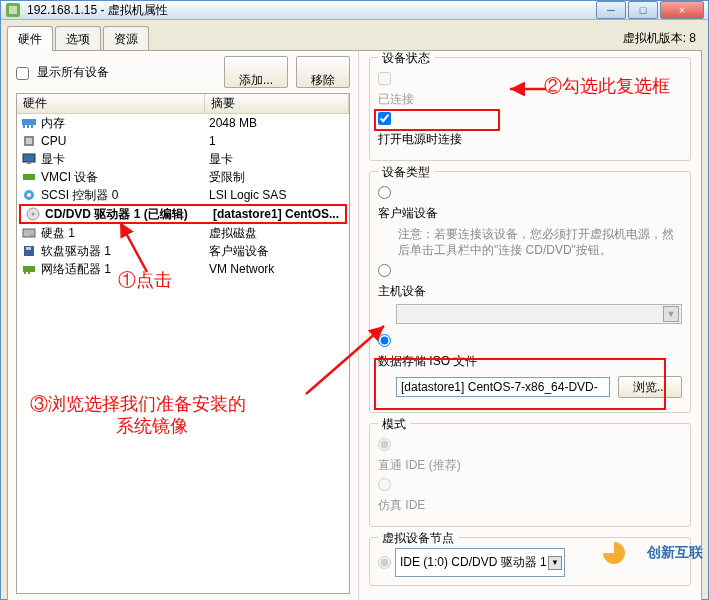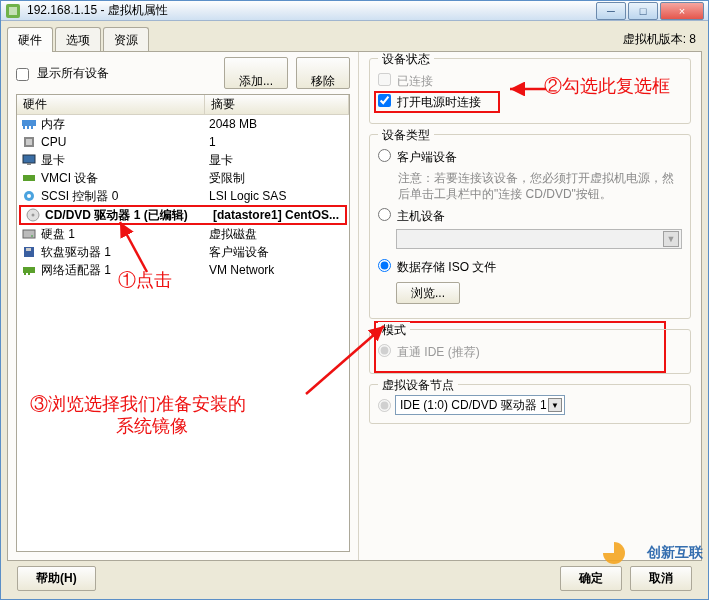--- a/index.html
+++ b/index.html
@@ -37,21 +37,21 @@
 .col2 { flex:1;}
 .hw-row { display:flex; height:18px; align-items:center; padding-left:4px; }
 .hw-row.selected-outline { border:2px solid #e11; margin:0 2px; height:20px; }
 .hw-icon { width:16px; height:14px; margin-right:4px; display:inline-block; }
 .hw-label { width:168px; white-space:nowrap; overflow:hidden;}
 .hw-summary { flex:1; white-space:nowrap; overflow:hidden;}
 .bold { font-weight:bold; }
 
 .fs-box { border:1px solid #d6d2c4; border-radius:3px; padding:10px 8px 8px 8px; margin-bottom:10px; position:relative;}
 .fs-legend { position:absolute; top:-8px; left:8px; background:#fcfbf9; padding:0 4px; color:#000;}
-.radio-row, .chk-row { display:flex; align-items:flex-start; gap:6px; margin:4px 0; }
+.radio-row, .chk-row { display:flex; align-items:flex-start; gap:6px; margin:4px 0;flex-direction:column; }
 .note { color:#8a8a8a; margin:3px 0 6px 20px; line-height:1.35;}
 .disabled { color:#9a9a9a;}
 .select-fake { width:100%; height:20px; border:1px solid #b7b7b7; background:#f1f1f1; display:flex; align-items:center; justify-content:flex-end; padding-right:2px;}
 .select-arrow { width:16px; height:16px; background:#e0e0e0; border:1px solid #a0a0a0; display:flex; align-items:center; justify-content:center; font-size:9px;}
 
 .iso-row { display:flex; gap:8px; align-items:center; margin:6px 0 2px 18px;}
 .iso-input { flex:1; height:20px; border:1px solid #7f9db9; padding:2px 4px; background:#fff; white-space:nowrap; overflow:hidden; text-overflow:clip;}
 .browse-btn { padding:0 14px; height:22px; border:1px solid #aca899; background:linear-gradient(#fdfdfd,#ece9d8); border-radius:2px;}
 
 .bottom-bar { height:34px; display:flex; align-items:center; padding:0 10px; gap:8px; }
@@ -61,21 +61,21 @@
 
 .red-box { position:absolute; border:2px solid #e11; pointer-events:none;}
 .red-text { position:absolute; color:#e11; font-size:18px; font-weight:500; pointer-events:none;}
 .arrow { position:absolute; pointer-events:none;}
 
 .logo-wm { position:absolute; right:6px; bottom:36px; display:flex; align-items:center; gap:22px; opacity:0.9;}
 .logo-circ { width:22px; height:22px; border-radius:50%; background:conic-gradient(#f5a623 0 270deg, transparent 270deg 360deg); position:relative;}
 .logo-txt { font-size:14px; color:#1f5fa8; font-weight:bold;}
 
 .vdn-select { display:flex; align-items:center; gap:4px;}
-.vdn-combo { height:20px; border:1px solid #7f9db9; background:#fff; display:flex; align-items:center; padding:0 2px 0 4px; width:170px;}
+.vdn-combo { height:29px; border:1px solid #7f9db9; background:#fff; display:flex; align-items:center; padding:0 2px 0 4px; width:170px;}
 .vdn-combo .arrow { position:static; width:14px; height:14px; border:1px solid #888; background:#e6e6e6; display:flex; align-items:center; justify-content:center; font-size:8px; margin-left:auto; pointer-events:auto;}
 
 input[type=checkbox], input[type=radio]{ margin:0; }
 </style>
 </head>
 <body>
 
 <div class="window">
   <div class="titlebar">
     <svg class="tb-icon" viewBox="0 0 16 16">
@@ -224,30 +224,35 @@
             <div class="select-fake disabled">
               <div class="select-arrow">▼</div>
             </div>
           </div>
 
           <div class="radio-row" style="position:relative;">
             <input type="radio" name="dt" checked="" style="">
             <span>数据存储 ISO 文件</span>
           </div>
           <div class="iso-row">
+            <div class="iso-input">[datastore1] CentOS-7-x86_64-DVD-</div>
             <button class="browse-btn">浏览...</button>
           </div>
           <div class="red-box" style="left:4px; top:186px; width:292px; height:52px;"></div>
         </div>
 
         <div class="fs-box">
           <span class="fs-legend">模式</span>
           <div class="radio-row disabled">
             <input type="radio" name="mode" disabled="" checked="" style="">
             <span>直通 IDE (推荐)</span>
+          </div>
+          <div class="radio-row disabled">
+            <input type="radio" name="mode" disabled="" style="">
+            <span>仿真 IDE</span>
           </div>
         </div>
 
         <div class="fs-box">
           <span class="fs-legend">虚拟设备节点</span>
           <div class="vdn-select">
             <input type="radio" checked="" disabled="" style="">
             <div class="vdn-combo">
               <span>IDE (1:0) CD/DVD 驱动器 1</span>
               <div class="arrow">▼</div>

